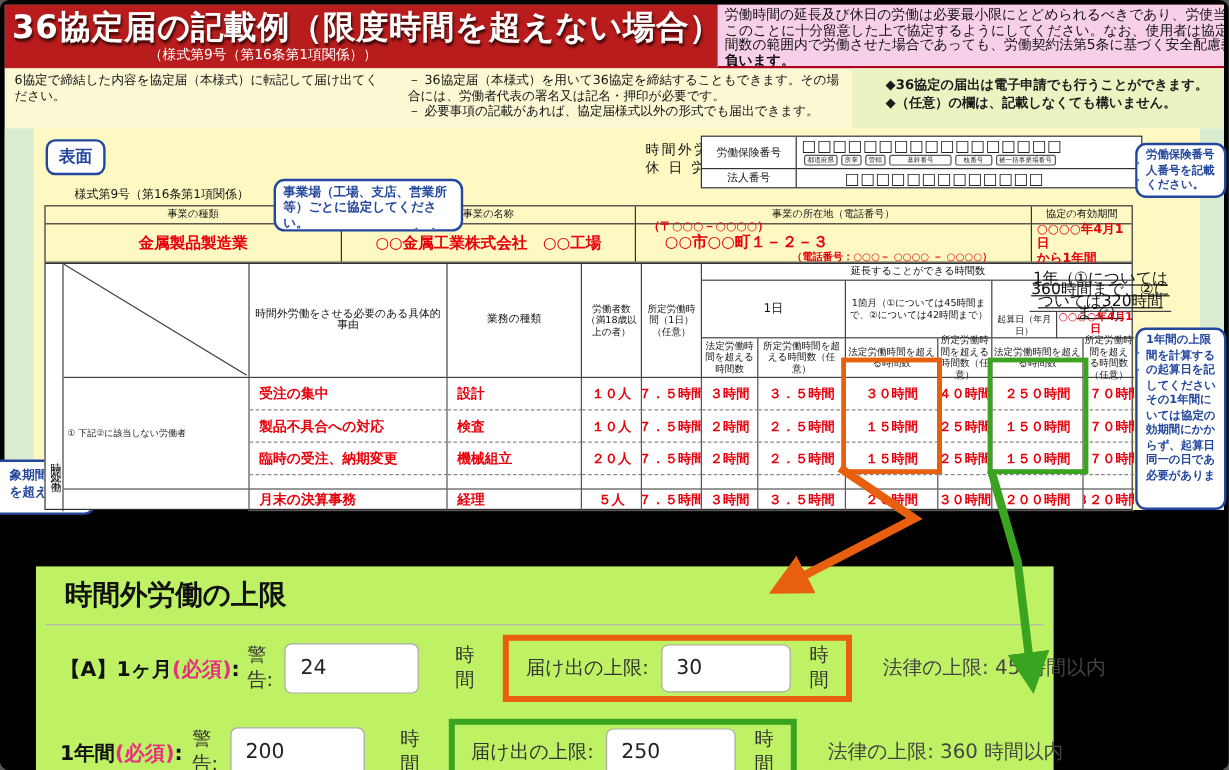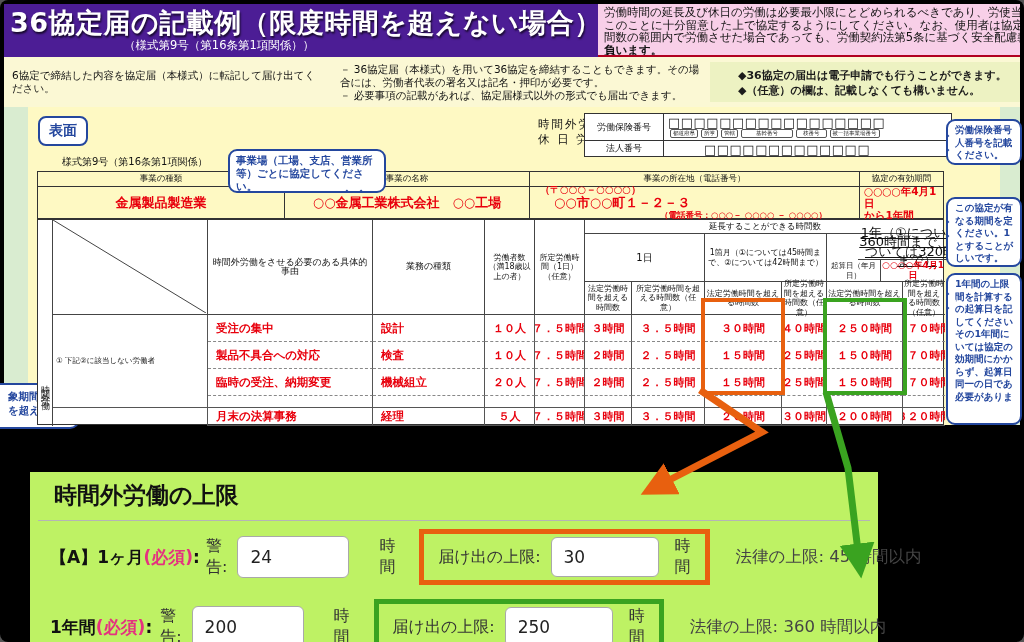--- a/index.html
+++ b/index.html
@@ -1,24 +1,24 @@
 <!DOCTYPE html>
 <html><head>
 <meta charset="utf-8">
 <style>
   html,body{margin:0;padding:0;background:#555;font-family:"DejaVu Sans","Liberation Sans",sans-serif;}
   .stage{position:relative;width:1024px;height:642px;background:#000;border-radius:8px;overflow:hidden;}
   
   .doc{position:absolute;left:4px;top:4px;width:1016px;height:421px;background:#fff;}
-  .greenbar{position:absolute;left:0;top:0;width:1016px;height:53px;background:#4c1d95;}
+  .greenbar{position:absolute;left:0;top:0;width:1016px;height:53px;background:#b91c1c;}
   .doc-title{position:absolute;left:6px;top:1px;width:590px;color:#fff;font-weight:bold;font-size:27px;letter-spacing:0.5px;text-shadow:1px 2px 2px rgba(0,0,0,.7);white-space:nowrap;}
   .doc-subtitle{position:absolute;left:120px;top:34px;color:#fff;font-size:11.5px;white-space:nowrap;}
   .notice{position:absolute;left:594px;top:0;width:422px;height:53px;background:#f8cfe8;border-bottom:2px solid #b00020;padding:2px 0 0 6px;box-sizing:border-box;overflow:hidden;}
   .notice div{font-size:11.5px;line-height:12.5px;color:#111;white-space:nowrap;}
-  .notes{position:absolute;left:0;top:53px;width:1016px;height:50px;background:#fbf8d4;display:flex;align-items:center;}
+  .notes{position:absolute;left:0;top:53px;width:1016px;height:50px;background:#fbf8d4;display:flex;}
   .note{box-sizing:border-box;padding:4px 8px;font-size:10.5px;line-height:13px;color:#111;}
   .note-left{width:328px;}
   .note-mid{width:378px;}
   .note-right{width:310px;background:#edf2c2;font-weight:bold;color:#1b1b1b;font-size:11px;line-height:15px;padding-top:6px;padding-left:28px;}
   .formarea{position:absolute;left:0;top:103px;width:1016px;height:318px;background:#fef9c3;}
   .gstrip{position:absolute;top:0;height:318px;background:#d9ecd0;}
   .gstrip.l{left:0;width:24px;}
   .gstrip.r{right:0;width:20px;}
   .omote{position:absolute;left:34px;top:9px;width:46px;height:26px;border:2.5px solid #24479e;border-radius:8px;color:#24479e;font-weight:bold;font-size:14px;display:flex;align-items:center;justify-content:center;background:#fff;}
   .formnum{position:absolute;left:58px;top:48px;font-size:10px;color:#111;}
@@ -152,28 +152,20 @@
           <div class="boxes" style="padding-left:40px">□□□□□□□□□□□□□</div>
         </div>
       </div>
 
       <div class="callout co-right co-ins">
         <div>労働保険番号</div>
         <div>人番号を記載</div>
         <div>ください。</div>
         <div class="co-tail" style="left:-6px;top:16px;border-left:2px solid #24479e;border-bottom:2px solid #24479e;"></div>
       </div>
-      <div class="callout co-right co-valid">
-        <div>この協定が有</div>
-        <div>なる期間を定</div>
-        <div>ください。1</div>
-        <div>とすることが</div>
-        <div>しいです。</div>
-        <div class="co-tail" style="left:-6px;top:24px;border-left:2px solid #24479e;border-bottom:2px solid #24479e;"></div>
-      </div>
       <div class="callout co-right co-start">
         <div>1年間の上限</div>
         <div>間を計算する</div>
         <div>の起算日を記</div>
         <div>してください</div>
         <div>その1年間に</div>
         <div>いては協定の</div>
         <div>効期間にかか</div>
         <div>らず、起算日</div>
         <div>同一の日であ</div>

